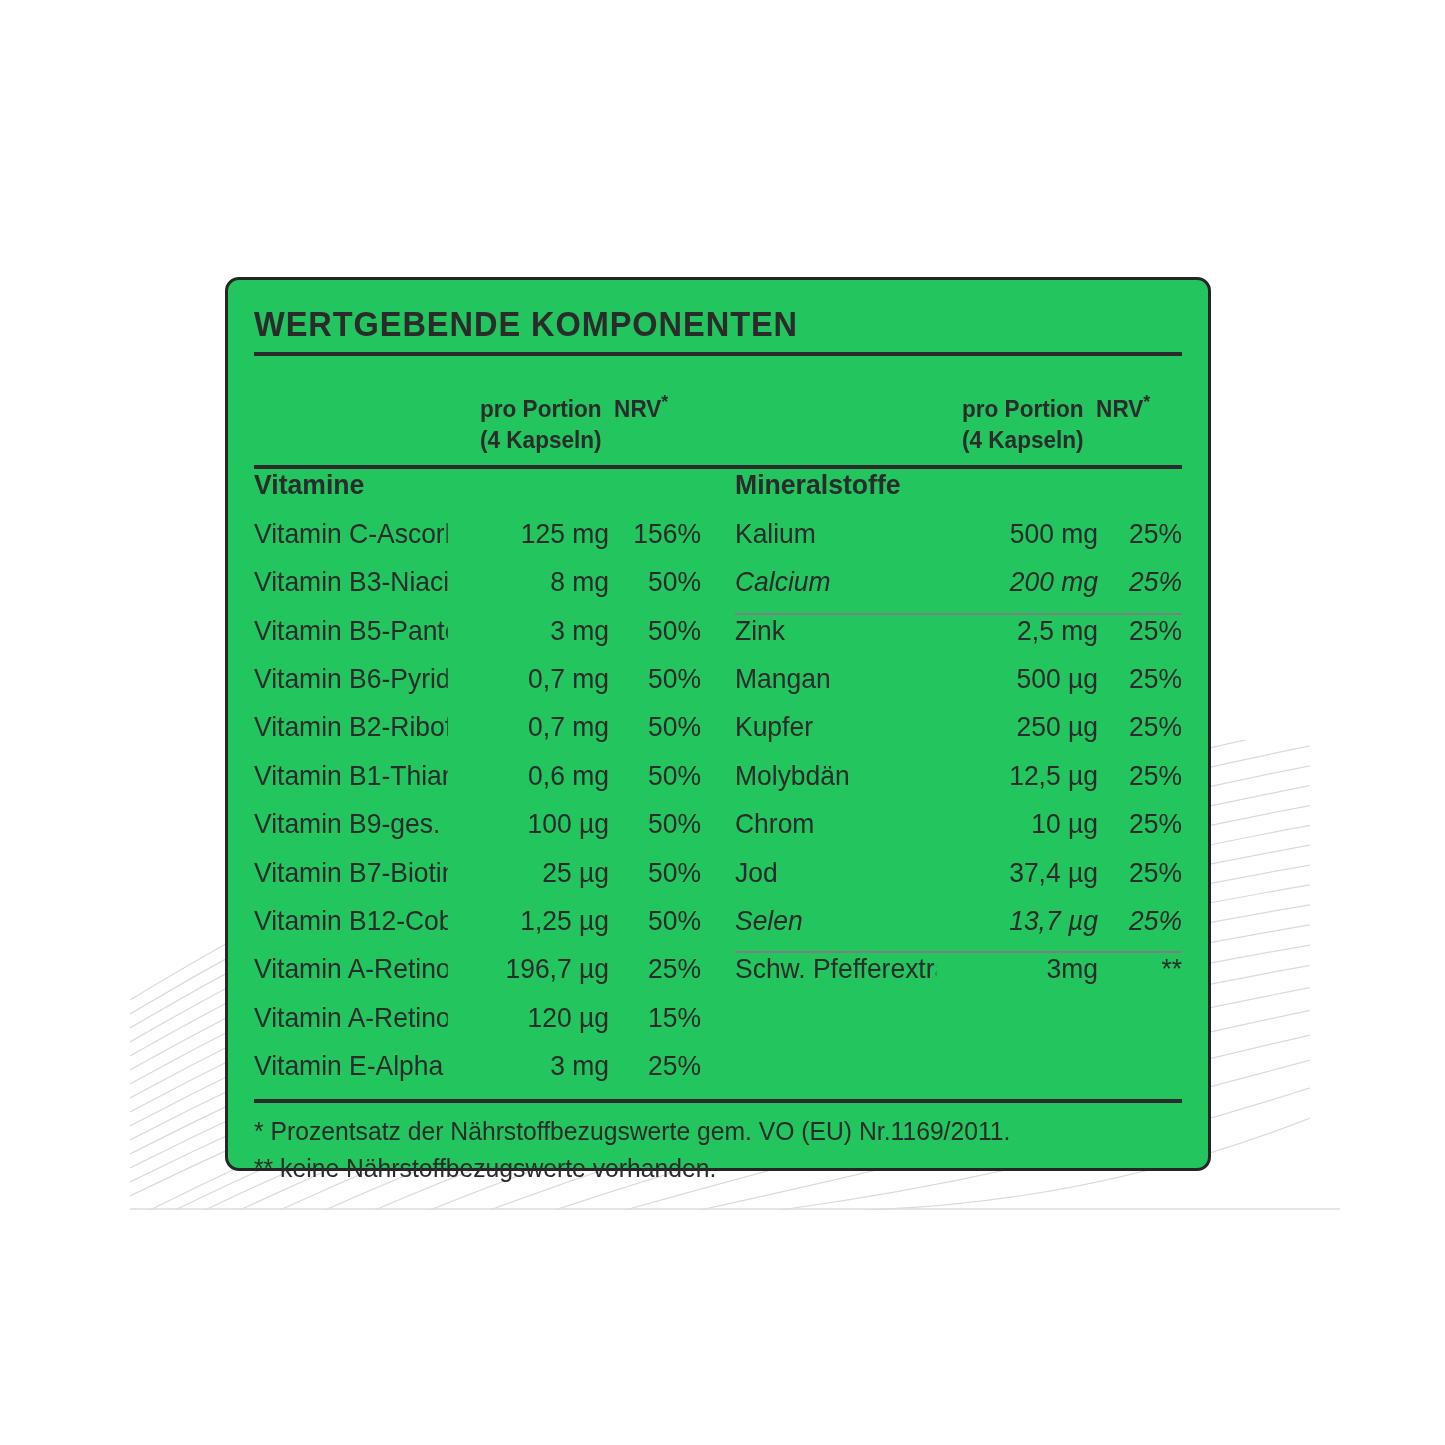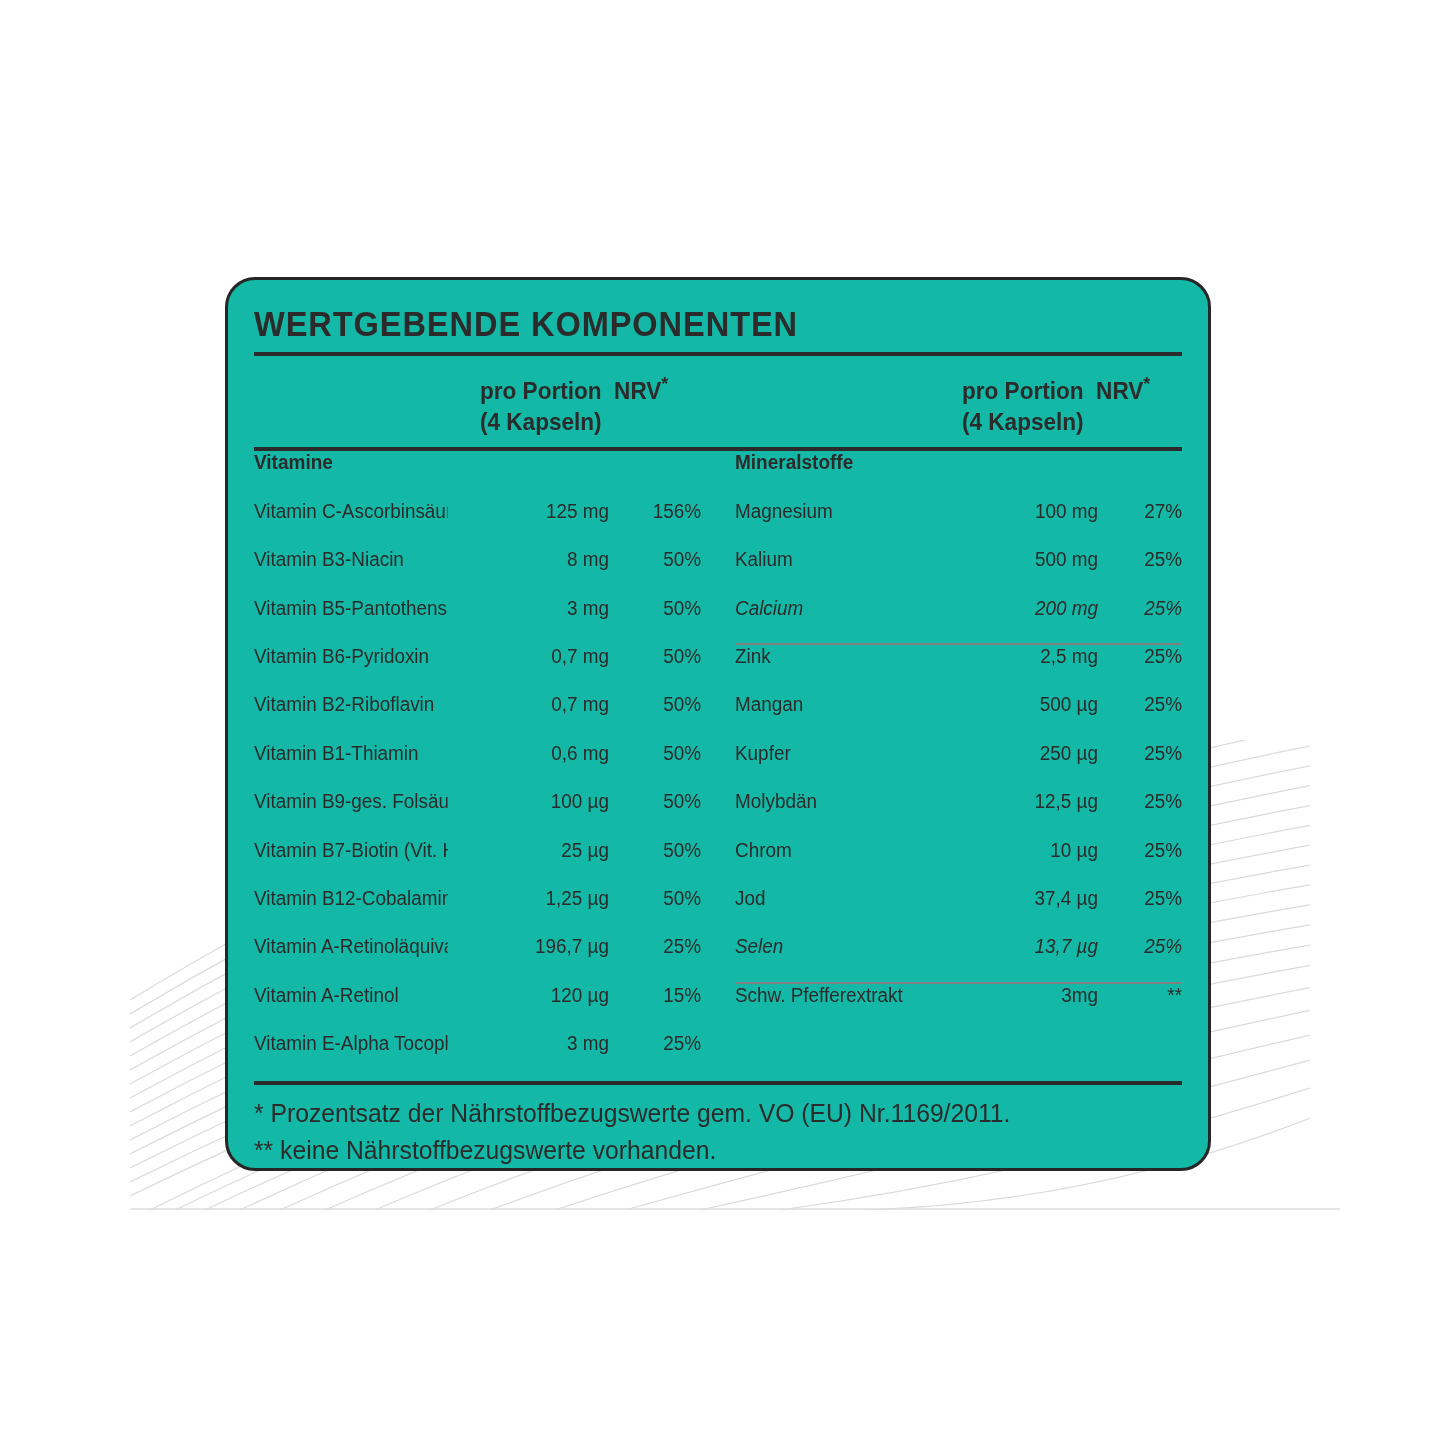--- a/index.html
+++ b/index.html
@@ -25,23 +25,23 @@
   }
 
   
   #nutrition-card {
     position: absolute;
     left: 225px;
     top: 277px;
     width: 986px;
     height: 894px;
     box-sizing: border-box;
-    background: #14b8a6;
+    background: #22c55e;
     border: 3px solid #262626;
-    border-radius: 30px;
+    border-radius: 14px;
     z-index: 2;
   }
 
   .card-inner {
     padding: 26px 26px 0 26px;
   }
 
   
   .panel-title {
     font-size: 35px;
@@ -64,20 +64,21 @@
   
   .header-band {
     display: flex;
     padding-top: 16px;
     padding-bottom: 10px;
   }
   .header-col {
     width: 50%;
     box-sizing: border-box;
     display: flex;
+    margin-top: 18px;
   }
   .header-col .hc-spacer { flex: 1 1 auto; }
   .header-col .hc-block {
     text-align: left;
     font-size: 24px;
     font-weight: bold;
     color: #2b2b2b;
     line-height: 1.28;
     transform: scaleX(0.94);
     transform-origin: left center;
@@ -98,21 +99,21 @@
     box-sizing: border-box;
   }
   .col.left  { padding-right: 17px; }
   .col.right { padding-left:  17px; }
 
   
   .row {
     display: flex;
     align-items: baseline;
     height: 48.4px;
-    font-size: 20px;
+    font-size: 28px;
     color: #2b2b2b;
     white-space: nowrap;
   }
   .row .nm {
     flex: 1 1 auto;
     overflow: hidden;
     transform: scaleX(0.945);
     transform-origin: left center;
   }
   .row .amt {
@@ -301,25 +302,20 @@
       </div>
 
       <div class="col right">
         <div class="row section">
           <span class="nm">Mineralstoffe</span>
           <span class="amt"></span>
           <span class="nrv"></span>
         </div>
 
         <div class="row">
-          <span class="nm">Magnesium</span>
-          <span class="amt">100 mg</span>
-          <span class="nrv">27%</span>
-        </div>
-        <div class="row">
           <span class="nm">Kalium</span>
           <span class="amt">500 mg</span>
           <span class="nrv">25%</span>
         </div>
         <div class="row sep-below">
           <span class="nm">Calcium</span>
           <span class="amt">200 mg</span>
           <span class="nrv">25%</span>
         </div>
 

